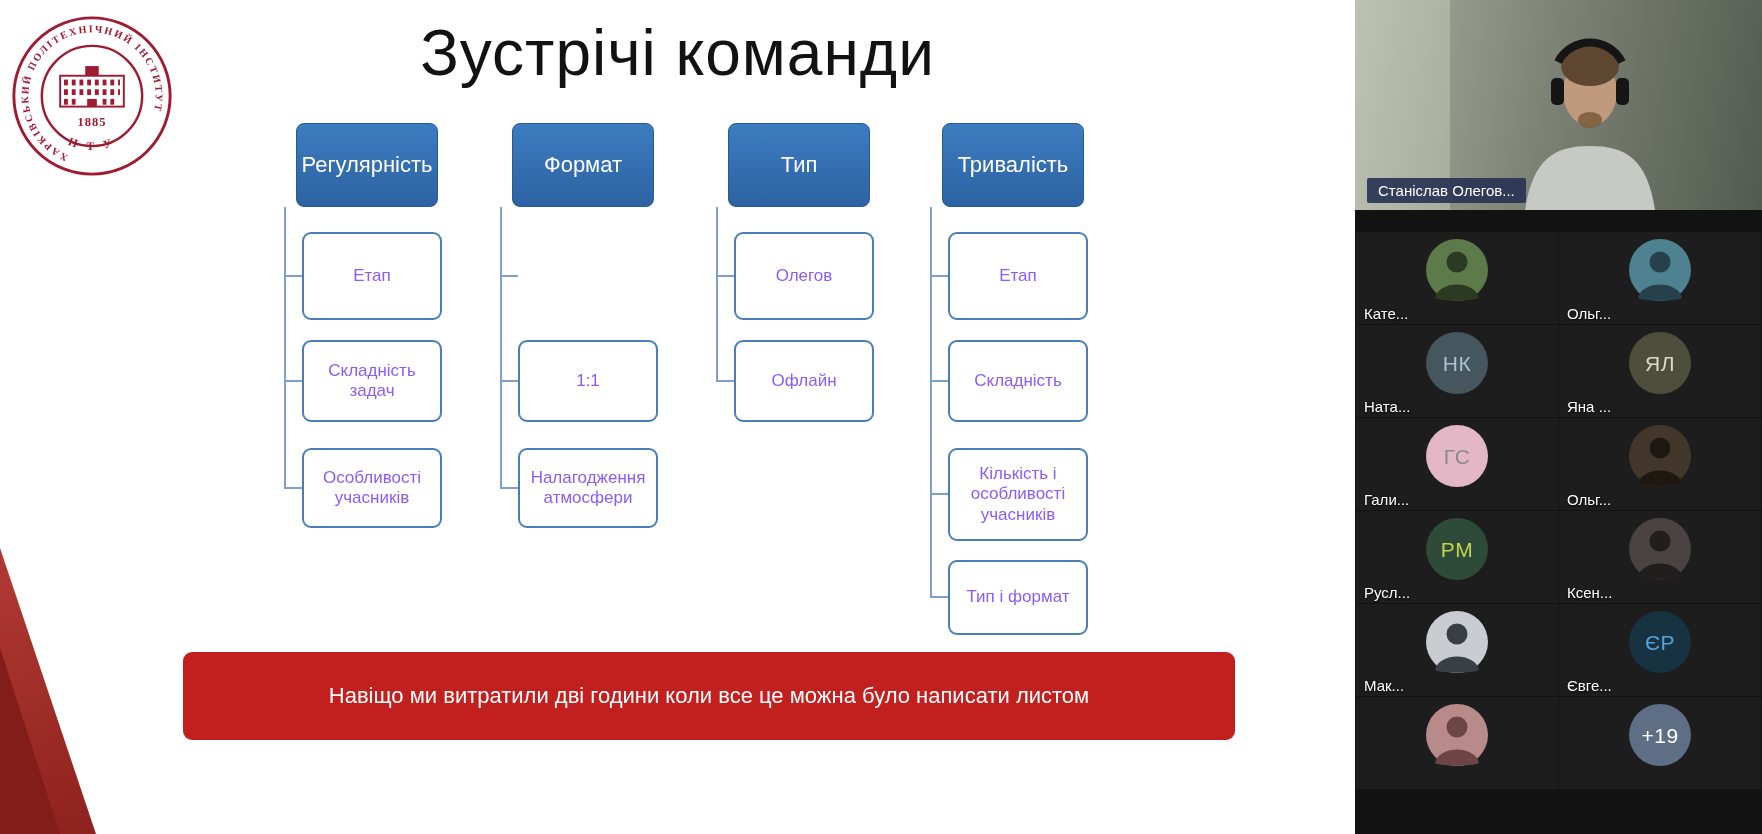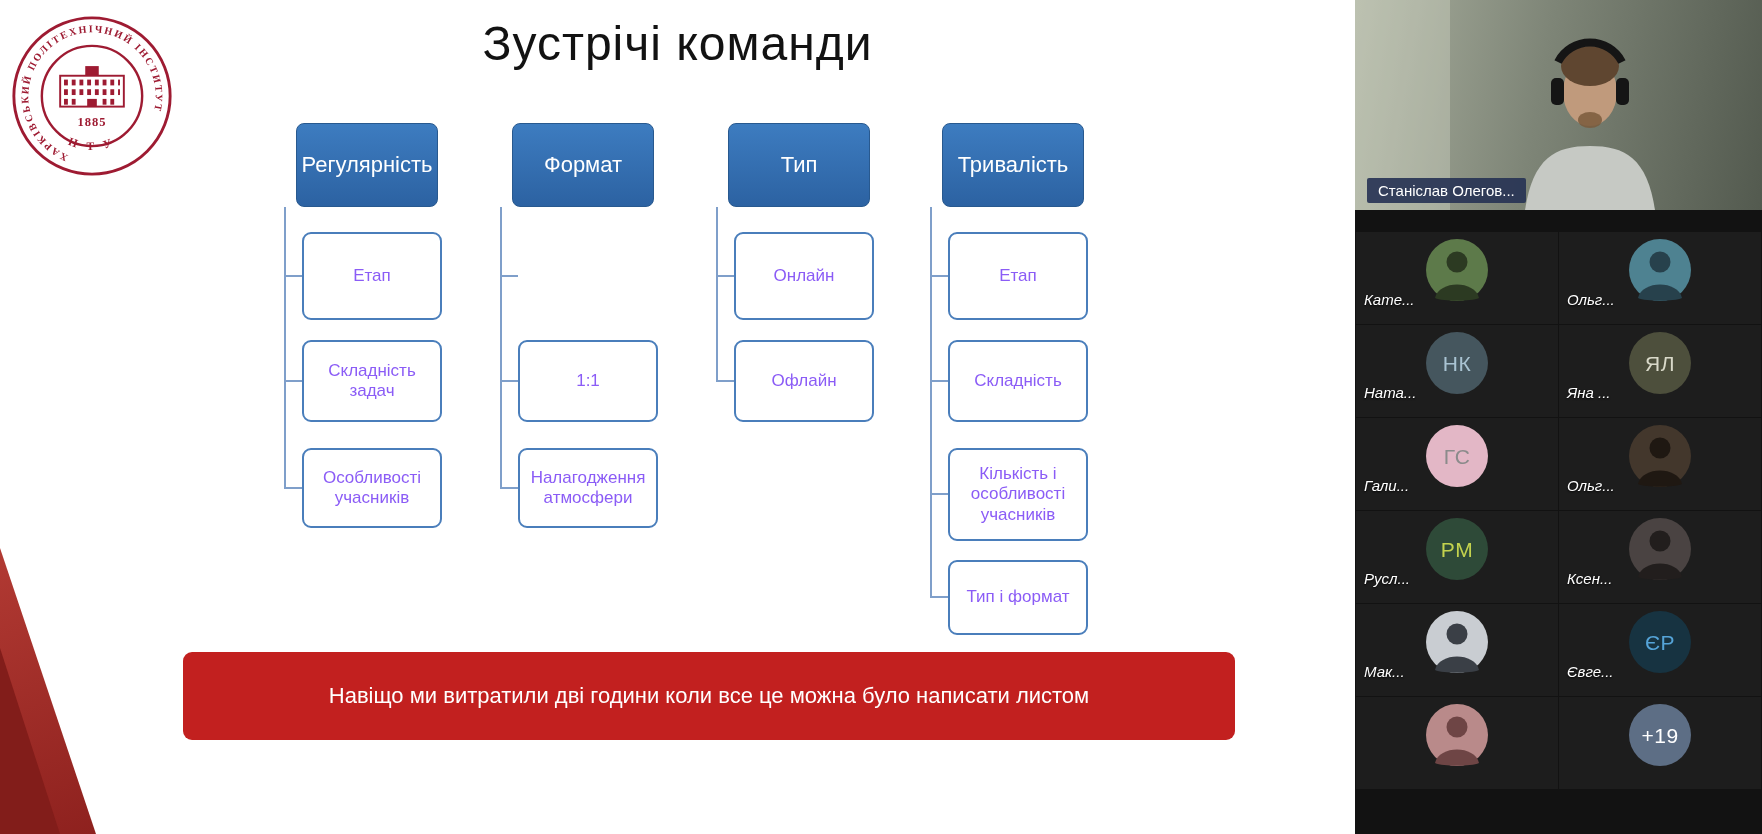--- a/index.html
+++ b/index.html
@@ -4,21 +4,21 @@
 <style>
   * { margin:0; padding:0; box-sizing:border-box; }
   html,body { width:1762px; height:834px; overflow:hidden; background:#000;
               font-family:"Liberation Sans", sans-serif; }
   #app { position:relative; width:1762px; height:834px; background:#0e0e0e; }
 
   
   .slide { position:absolute; top:0; left:0; width:1355px; height:834px;
            background:#ffffff; overflow:hidden; }
   .slide-title { position:absolute; top:16px; left:0; width:100%;
-                 text-align:center; font-size:48px; color:#121212; letter-spacing:1px; }
+                 text-align:center; font-size:64px; color:#121212; letter-spacing:1px; }
 
   
   .corner-red  { position:absolute; left:0; top:548px; width:96px; height:286px;
                  background:linear-gradient(160deg,#b23a33,#8e211e);
                  clip-path:polygon(0 0,100% 100%,0 100%); }
   .corner-red2 { position:absolute; left:0; top:648px; width:60px; height:186px;
                  background:#821d1a; clip-path:polygon(0 0,100% 100%,0 100%); }
 
   
   .logo { position:absolute; left:10px; top:14px; width:164px; height:164px; }
@@ -57,22 +57,22 @@
   .name-plate { position:absolute; left:12px; bottom:7px;
                 background:rgba(38,50,83,0.9); color:#fff; font-size:15px;
                 padding:4px 11px; border-radius:2px; white-space:nowrap; }
 
   .pgrid { position:absolute; left:0; top:232px; width:407px;
            display:grid; grid-template-columns:1fr 1fr;
            grid-auto-rows:92px; gap:1px; padding:0 1px; }
   .tile { position:relative; background:#1d1d1d; overflow:hidden; }
   .avatar { display:block; width:64px; height:64px; margin:6px auto 0 auto; }
   .avatar-initials { font-family:"Liberation Sans", sans-serif; font-size:21px; letter-spacing:0.5px; }
-  .pname { position:absolute; left:8px; bottom:16px; color:#fff; font-size:15px;
-           text-shadow:0 1px 2px rgba(0,0,0,.9); white-space:nowrap;font-style:italic; }
+  .pname { position:absolute; left:8px; bottom:2px; color:#fff; font-size:15px;
+           text-shadow:0 1px 2px rgba(0,0,0,.9); white-space:nowrap; }
 </style>
 </head>
 <body>
 
 <div id="app">
 
   <div class="slide">
 
     <div class="slide-title">Зустрічі команди</div>
 
@@ -137,21 +137,21 @@
       <div class="hline" style="top:364px"></div>
       <div class="child" style="top:217px;height:82px">1:1</div>
       <div class="child" style="top:325px;height:80px">Налагодження атмосфери</div>
     </div>
 
     <div class="col" style="left:700px">
       <div class="col-header">Тип</div>
       <div class="vline" style="height:174px"></div>
       <div class="hline" style="top:152px"></div>
       <div class="hline" style="top:257px"></div>
-      <div class="child" style="top:109px;height:88px">Онлайн</div>
+      <div class="child" style="top:109px;height:88px">Олегов</div>
       <div class="child" style="top:217px;height:82px">Офлайн</div>
     </div>
 
     <div class="col" style="left:914px">
       <div class="col-header">Тривалість</div>
       <div class="vline" style="height:390px"></div>
       <div class="hline" style="top:152px"></div>
       <div class="hline" style="top:257px"></div>
       <div class="hline" style="top:370px"></div>
       <div class="hline" style="top:473px"></div>

